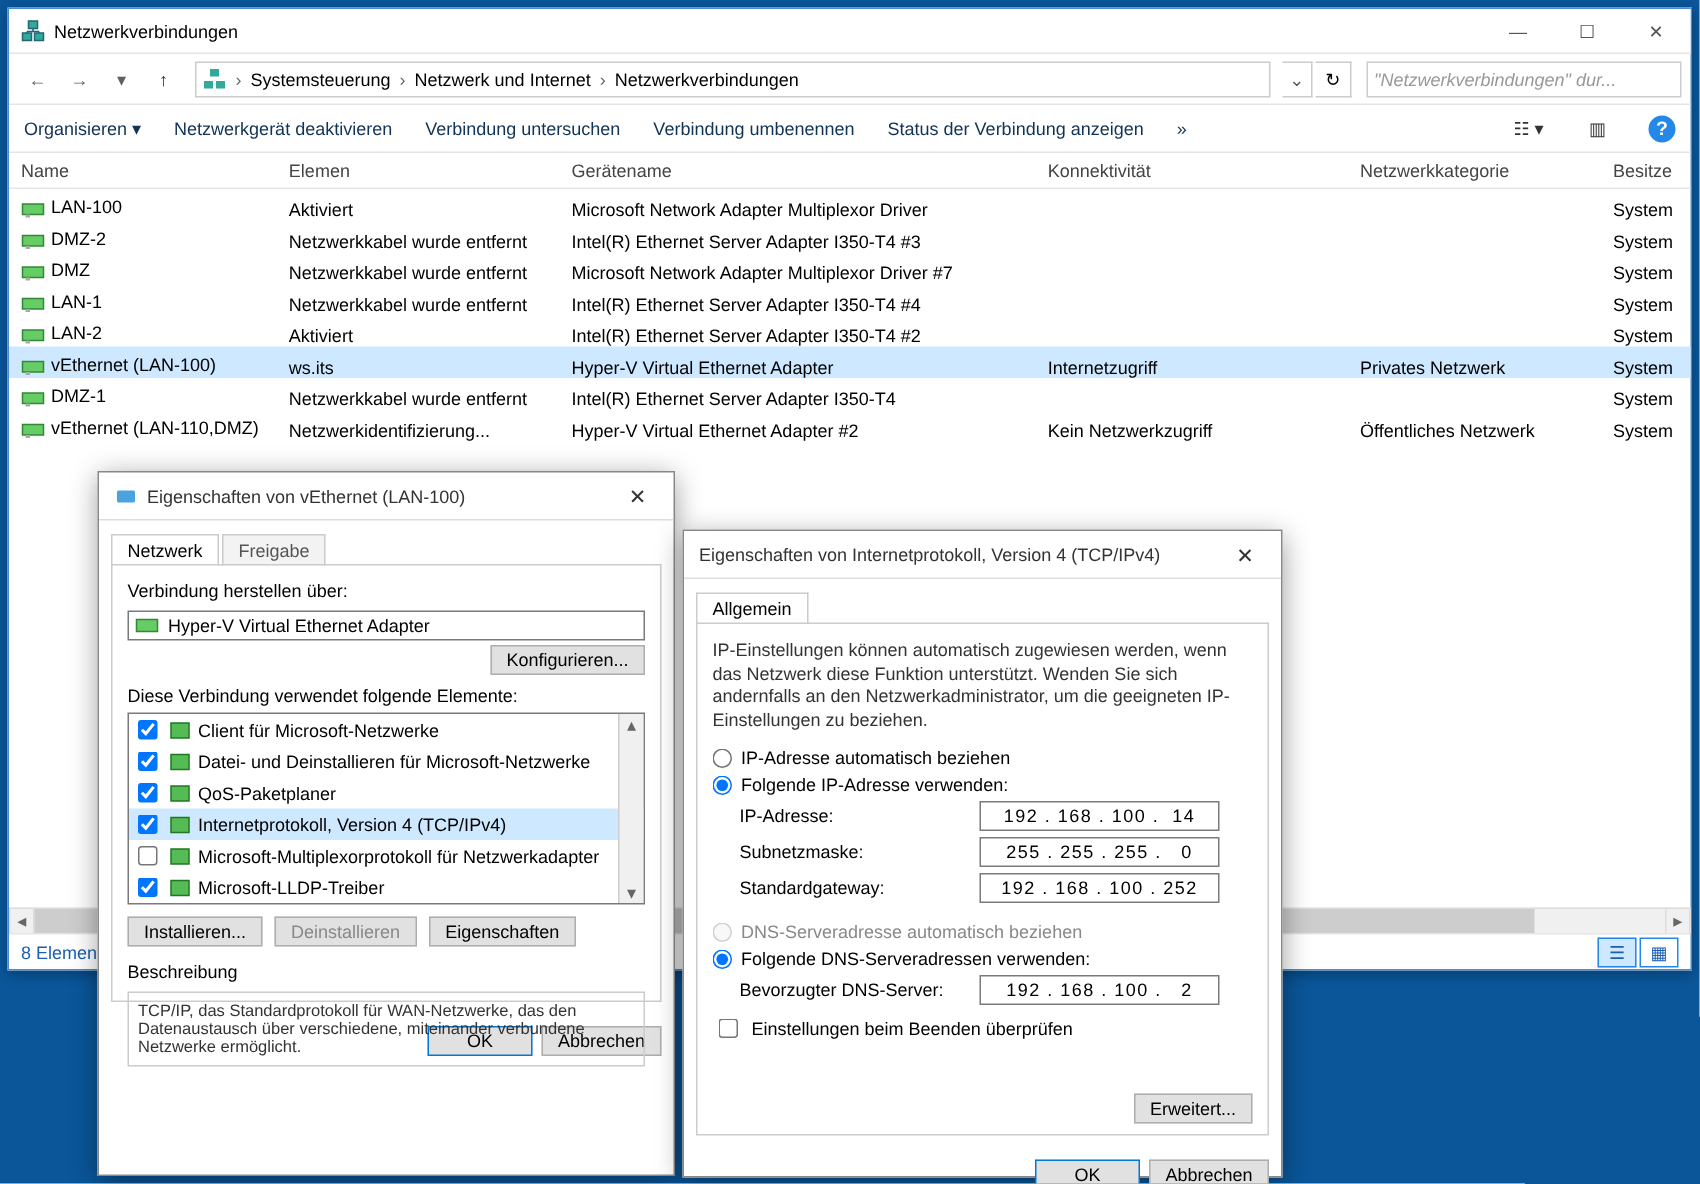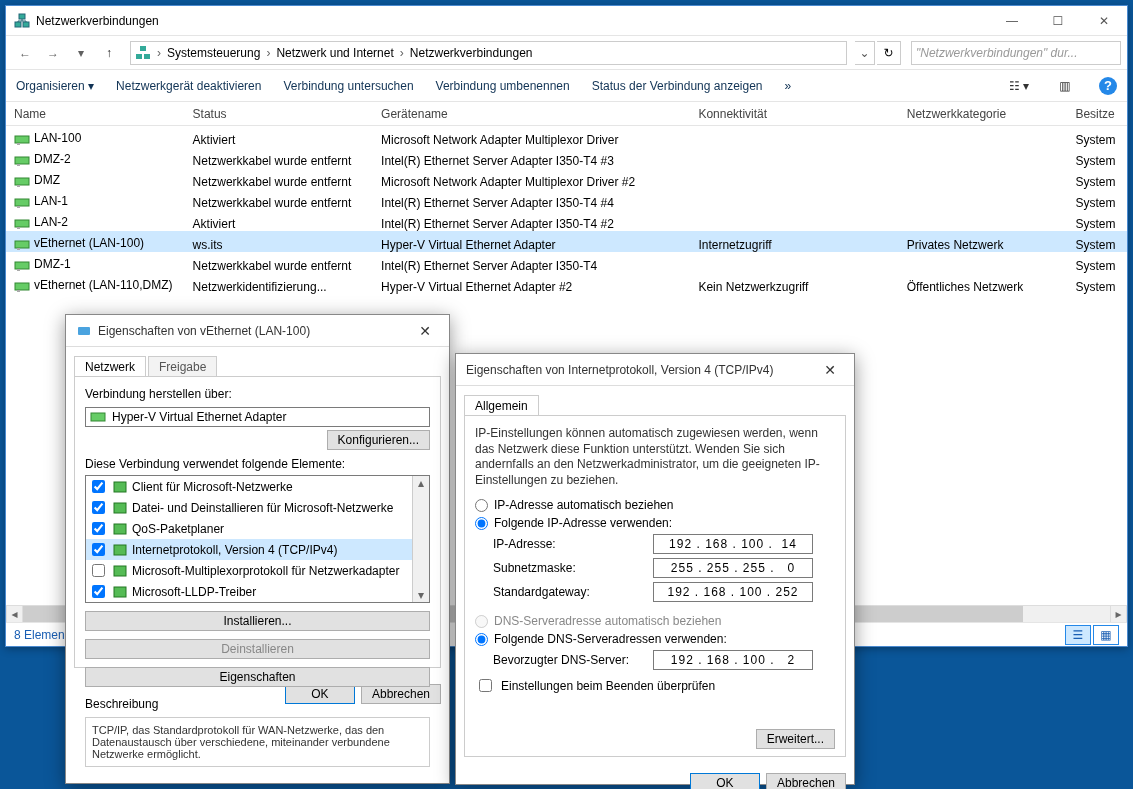--- a/index.html
+++ b/index.html
@@ -114,21 +114,21 @@
     <span class="cmd">Status der Verbindung anzeigen</span>
     <span class="cmd">»</span>
     <div class="spacer"></div>
     <div class="iconbtn">☷ ▾</div>
     <div class="iconbtn">▥</div>
     <div class="help">?</div>
   </div>
 
   <div class="colhdr">
     <div class="c-name">Name</div>
-    <div class="c-status">Status</div>
+    <div class="c-status">Elemen</div>
     <div class="c-dev">Gerätename</div>
     <div class="c-konn">Konnektivität</div>
     <div class="c-kat">Netzwerkkategorie</div>
     <div class="c-own">Besitze</div>
   </div>
 
   <div class="rows" id="rows">
       <div class="row">
         <div class="c c-name"><svg class="mini ic" viewBox="0 0 16 16">
             <rect x="1" y="5" width="14" height="7" fill="#6c6" stroke="#383"></rect>
@@ -150,21 +150,21 @@
         <div class="c c-konn"></div>
         <div class="c c-kat"></div>
         <div class="c c-own">System</div>
       </div>
       <div class="row">
         <div class="c c-name"><svg class="mini ic" viewBox="0 0 16 16">
             <rect x="1" y="5" width="14" height="7" fill="#6c6" stroke="#383"></rect>
             <rect x="3" y="12" width="3" height="2" fill="#aaa"></rect>
           </svg>DMZ</div>
         <div class="c c-status">Netzwerkkabel wurde entfernt</div>
-        <div class="c c-dev">Microsoft Network Adapter Multiplexor Driver #2</div>
+        <div class="c c-dev">Microsoft Network Adapter Multiplexor Driver #7</div>
         <div class="c c-konn"></div>
         <div class="c c-kat"></div>
         <div class="c c-own">System</div>
       </div>
       <div class="row">
         <div class="c c-name"><svg class="mini ic" viewBox="0 0 16 16">
             <rect x="1" y="5" width="14" height="7" fill="#6c6" stroke="#383"></rect>
             <rect x="3" y="12" width="3" height="2" fill="#aaa"></rect>
           </svg>LAN-1</div>
         <div class="c c-status">Netzwerkkabel wurde entfernt</div>
@@ -301,21 +301,21 @@
         <div class="item">
           <input type="checkbox" checked="" style="">
           <svg class="mini" viewBox="0 0 16 16">
             <rect x="2" y="3" width="12" height="10" fill="#5b5" stroke="#272"></rect>
           </svg>
           <span>Microsoft-LLDP-Treiber</span>
         </div>
         <div class="item"></div>
       </div>
 
-    <div style="display:flex; gap:8px; margin-top:8px;flex-direction:column;">
+    <div style="display:flex; gap:8px; margin-top:8px;">
       <span class="btn">Installieren...</span>
       <span class="btn disabled">Deinstallieren</span>
       <span class="btn">Eigenschaften</span>
     </div>
 
     <div style="margin-top:10px">Beschreibung</div>
     <div class="desc-box">TCP/IP, das Standardprotokoll für WAN-Netzwerke, das den Datenaustausch über verschiedene, miteinander verbundene Netzwerke ermöglicht.</div>
   </div>
   <div class="dlg-buttons">
     <span class="btn def">OK</span>

